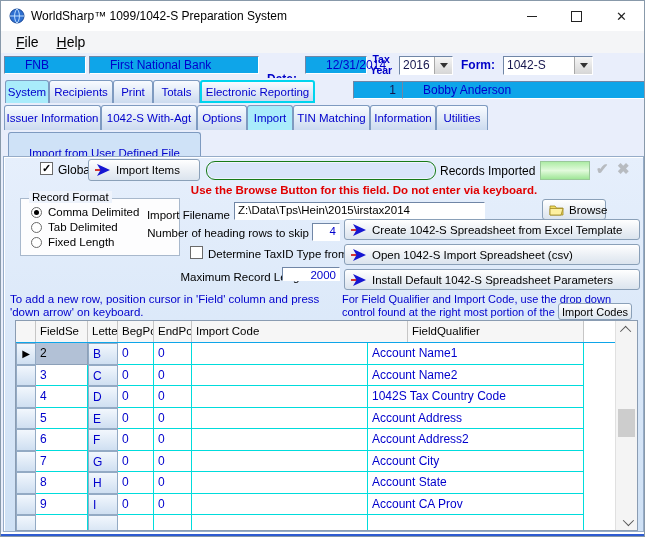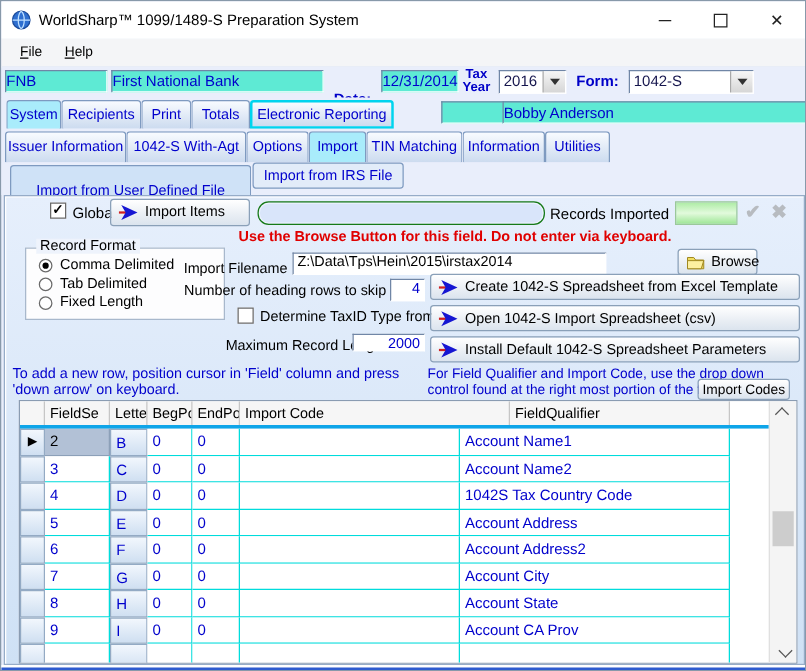--- a/index.html
+++ b/index.html
@@ -10,28 +10,28 @@
   .titlebar{position:absolute;top:0;left:0;right:0;height:30px;background:#ffffff;}
   .title-icon{position:absolute;left:8px;top:7px;width:16px;height:16px;}
   .title-text{position:absolute;left:30px;top:8px;font-size:12px;color:#000;}
   .win-btn{position:absolute;top:0;width:45px;height:30px;display:flex;align-items:center;justify-content:center;color:#222;}
   .btn-min{right:90px}.btn-max{right:45px}.btn-close{right:0;font-size:13px;}
   .glyph-min{display:block;width:10px;border-top:1px solid #222;}
   .glyph-max{display:block;width:9px;height:9px;border:1px solid #222;}
 
   
   .menubar{position:absolute;top:30px;left:0;right:0;height:22px;background:#f4f5f7;border-bottom:1px solid #e2e4e8;display:flex;align-items:center;padding-left:6px;}
-  .menu-item{font-size:11px;color:#000;padding:2px 9px;}
+  .menu-item{font-size:14px;color:#000;padding:2px 9px;}
   .menu-item::first-letter{text-decoration:underline;}
 
   
   .strip{position:absolute;left:0;right:0;background:#e9eefb;}
   .hdr{top:52px;height:25px;}
-  .sunken{position:absolute;background:#5eead4;border-top:1px solid #7086a6;border-left:1px solid #7086a6;
-    border-bottom:1px solid #fff;border-right:1px solid #fff;color:#0000cc;font-size:12px;line-height:16px;padding:0 0;box-sizing:border-box;}
+  .sunken{position:absolute;background:#0ea5e9;border-top:1px solid #7086a6;border-left:1px solid #7086a6;
+    border-bottom:1px solid #fff;border-right:1px solid #fff;color:#0000cc;font-size:12px;line-height:16px;padding:0 20px;box-sizing:border-box;}
   .lbl-blue{position:absolute;color:#0000c8;font-weight:bold;font-size:12px;}
   .combo{position:absolute;background:#fff;border-top:1px solid #7086a6;border-left:1px solid #7086a6;
     border-bottom:1px solid #fff;border-right:1px solid #fff;display:flex;box-sizing:border-box;}
   .combo-value{flex:1;font-size:12px;color:#16164e;padding:1px 3px;white-space:nowrap;overflow:hidden;}
   .combo-btn{width:17px;background:linear-gradient(#f6f6f6,#d6d6d6);border-left:1px solid #a8a8a8;display:flex;align-items:center;justify-content:center;}
   .carr{width:0;height:0;border-left:4px solid transparent;border-right:4px solid transparent;border-top:5px solid #333;}
 
   
   .tabs1{top:77px;height:25px;}
   .tabs2{top:102px;height:27px;}
@@ -63,21 +63,21 @@
     background:linear-gradient(#aeeca6,#e2fads 50%,#9fe697);background:linear-gradient(#aeeca6,#e2fadc 50%,#9fe697);}
   .gray-ic{position:absolute;font-size:15px;font-weight:bold;color:#b7bbc0;}
   .groupbox{position:absolute;left:16px;top:41px;width:158px;height:56px;border:1px solid #a8b8cc;background:#fdfdfe;}
   .group-legend{position:absolute;left:8px;top:-8px;font-size:11.5px;color:#000;background:#eef3fc;padding:0 3px;}
   .rlabel{position:absolute;font-size:11.5px;color:#000;white-space:nowrap;}
 
   
   .data-grid{position:absolute;left:11px;top:163px;width:623px;height:211px;background:#fff;
     border:1px solid #8a9cb2;box-sizing:border-box;}
   .grid-inner{position:absolute;left:0;top:0;bottom:0;right:21px;overflow:hidden;}
-  .grid-header{display:flex;height:22px;background:#f6f6f6;border-bottom:3px solid #0ea5e9;box-sizing:border-box;}
+  .grid-header{display:flex;height:22px;background:#f6f6f6;border-bottom:1px solid #0ea5e9;box-sizing:border-box;}
   .h-cell{box-sizing:border-box;border-right:1px solid #c6c6c6;font-size:11.5px;color:#000;padding:4px 0 0 4px;white-space:nowrap;overflow:hidden;}
   .grid-row{display:flex;height:21.5px;}
   .cell{box-sizing:border-box;font-size:12px;white-space:nowrap;overflow:hidden;}
   .v-cell{border-right:1px solid #00dcdc;border-bottom:1px solid #00dcdc;color:#0000cc;padding:3px 0 0 4px;background:#fff;}
   .btn-cell{background:linear-gradient(#f2f7fd,#cfdff1);border:1px solid #93aac4;}
   .letter-cell{color:#0000cc;padding:3px 0 0 4px;}
   .current-cell{background:#b2c1d6;color:#000;border-right:1px solid #8ca0b8;border-bottom:1px solid #8ca0b8;}
   .c-sel{width:20px;display:flex;align-items:center;justify-content:center;}
   .c-field{width:52px;}
   .c-letter{width:30px;}
@@ -103,21 +103,21 @@
 
 <div class="window">
 
   <div class="titlebar">
     <span class="title-icon">
       <svg width="16" height="16" viewBox="0 0 16 16">
         <circle cx="8" cy="8" r="7" fill="#2e6fd0" stroke="#1a4a9a"></circle>
         <path d="M1 8h14 M8 1c3.2 2.6 3.2 11.4 0 14 M8 1c-3.2 2.6-3.2 11.4 0 14" stroke="#bfe0ff" fill="none" stroke-width="1"></path>
       </svg>
     </span>
-    <span class="title-text">WorldSharp™ 1099/1489-S Preparation System</span>
+    <span class="title-text">WorldSharp™ 1099/1042-S Preparation System</span>
     <div class="win-btn btn-min">
         <span class="glyph-min"></span>
       </div>
     <div class="win-btn btn-max">
         <span class="glyph-max"></span>
       </div>
     <div class="win-btn btn-close">
         <span>✕</span>
       </div>
   </div>
@@ -136,21 +136,21 @@
       <div>Tax</div>
         <div>Year</div>
     </div>
     <div class="combo" style="left:398px;top:3px;width:54px;height:19px;">
       <span class="combo-value">2016</span>
       <span class="combo-btn">
           <span class="carr"></span>
         </span>
     </div>
     <span class="lbl-blue" style="left:460px;top:5px;">Form:</span>
-    <div class="combo" style="left:502px;top:3px;width:100px;height:19px;">
+    <div class="combo" style="left:502px;top:3px;width:90px;height:19px;">
       <span class="combo-value">1042-S</span>
       <span class="combo-btn">
           <span class="carr"></span>
         </span>
     </div>
   </div>
 
   <div class="strip tabs1">
     <div class="tab active" style="left:4px;top:2px;width:44px;height:23px;">System</div>
     <div class="tab" style="left:48px;top:2px;width:64px;height:23px;">Recipients</div>
@@ -166,21 +166,20 @@
     <div class="tab" style="left:100px;top:2px;width:96px;height:25px;">1042-S With-Agt</div>
     <div class="tab" style="left:196px;top:2px;width:50px;height:25px;">Options</div>
     <div class="tab active" style="left:246px;top:2px;width:46px;height:25px;">Import</div>
     <div class="tab" style="left:292px;top:2px;width:77px;height:25px;">TIN Matching</div>
     <div class="tab" style="left:369px;top:2px;width:66px;height:25px;">Information</div>
     <div class="tab" style="left:435px;top:2px;width:52px;height:25px;">Utilities</div>
   </div>
 
   <div class="strip subtabs">
     <div class="tab active" style="left:7px;top:2px;width:193px;height:40px;background:#cfe2f7;">Import from User Defined File</div>
-    <div class="tab" style="left:201px;top:0;width:121px;height:21px;background:#e2ecf9;border-bottom:1px solid #7e9ac0;border-radius:3px;">Import from IRS File</div>
   </div>
 
   <div class="panel">
 
     <div class="checkbox" style="left:36px;top:5px;">
       <span class="mark">✓</span>
     </div>
     <span class="blk-lbl" style="left:54px;top:6px;">Global</span>
     <div class="btn" style="left:84px;top:2px;width:112px;height:22px;">
       <span class="ic">

